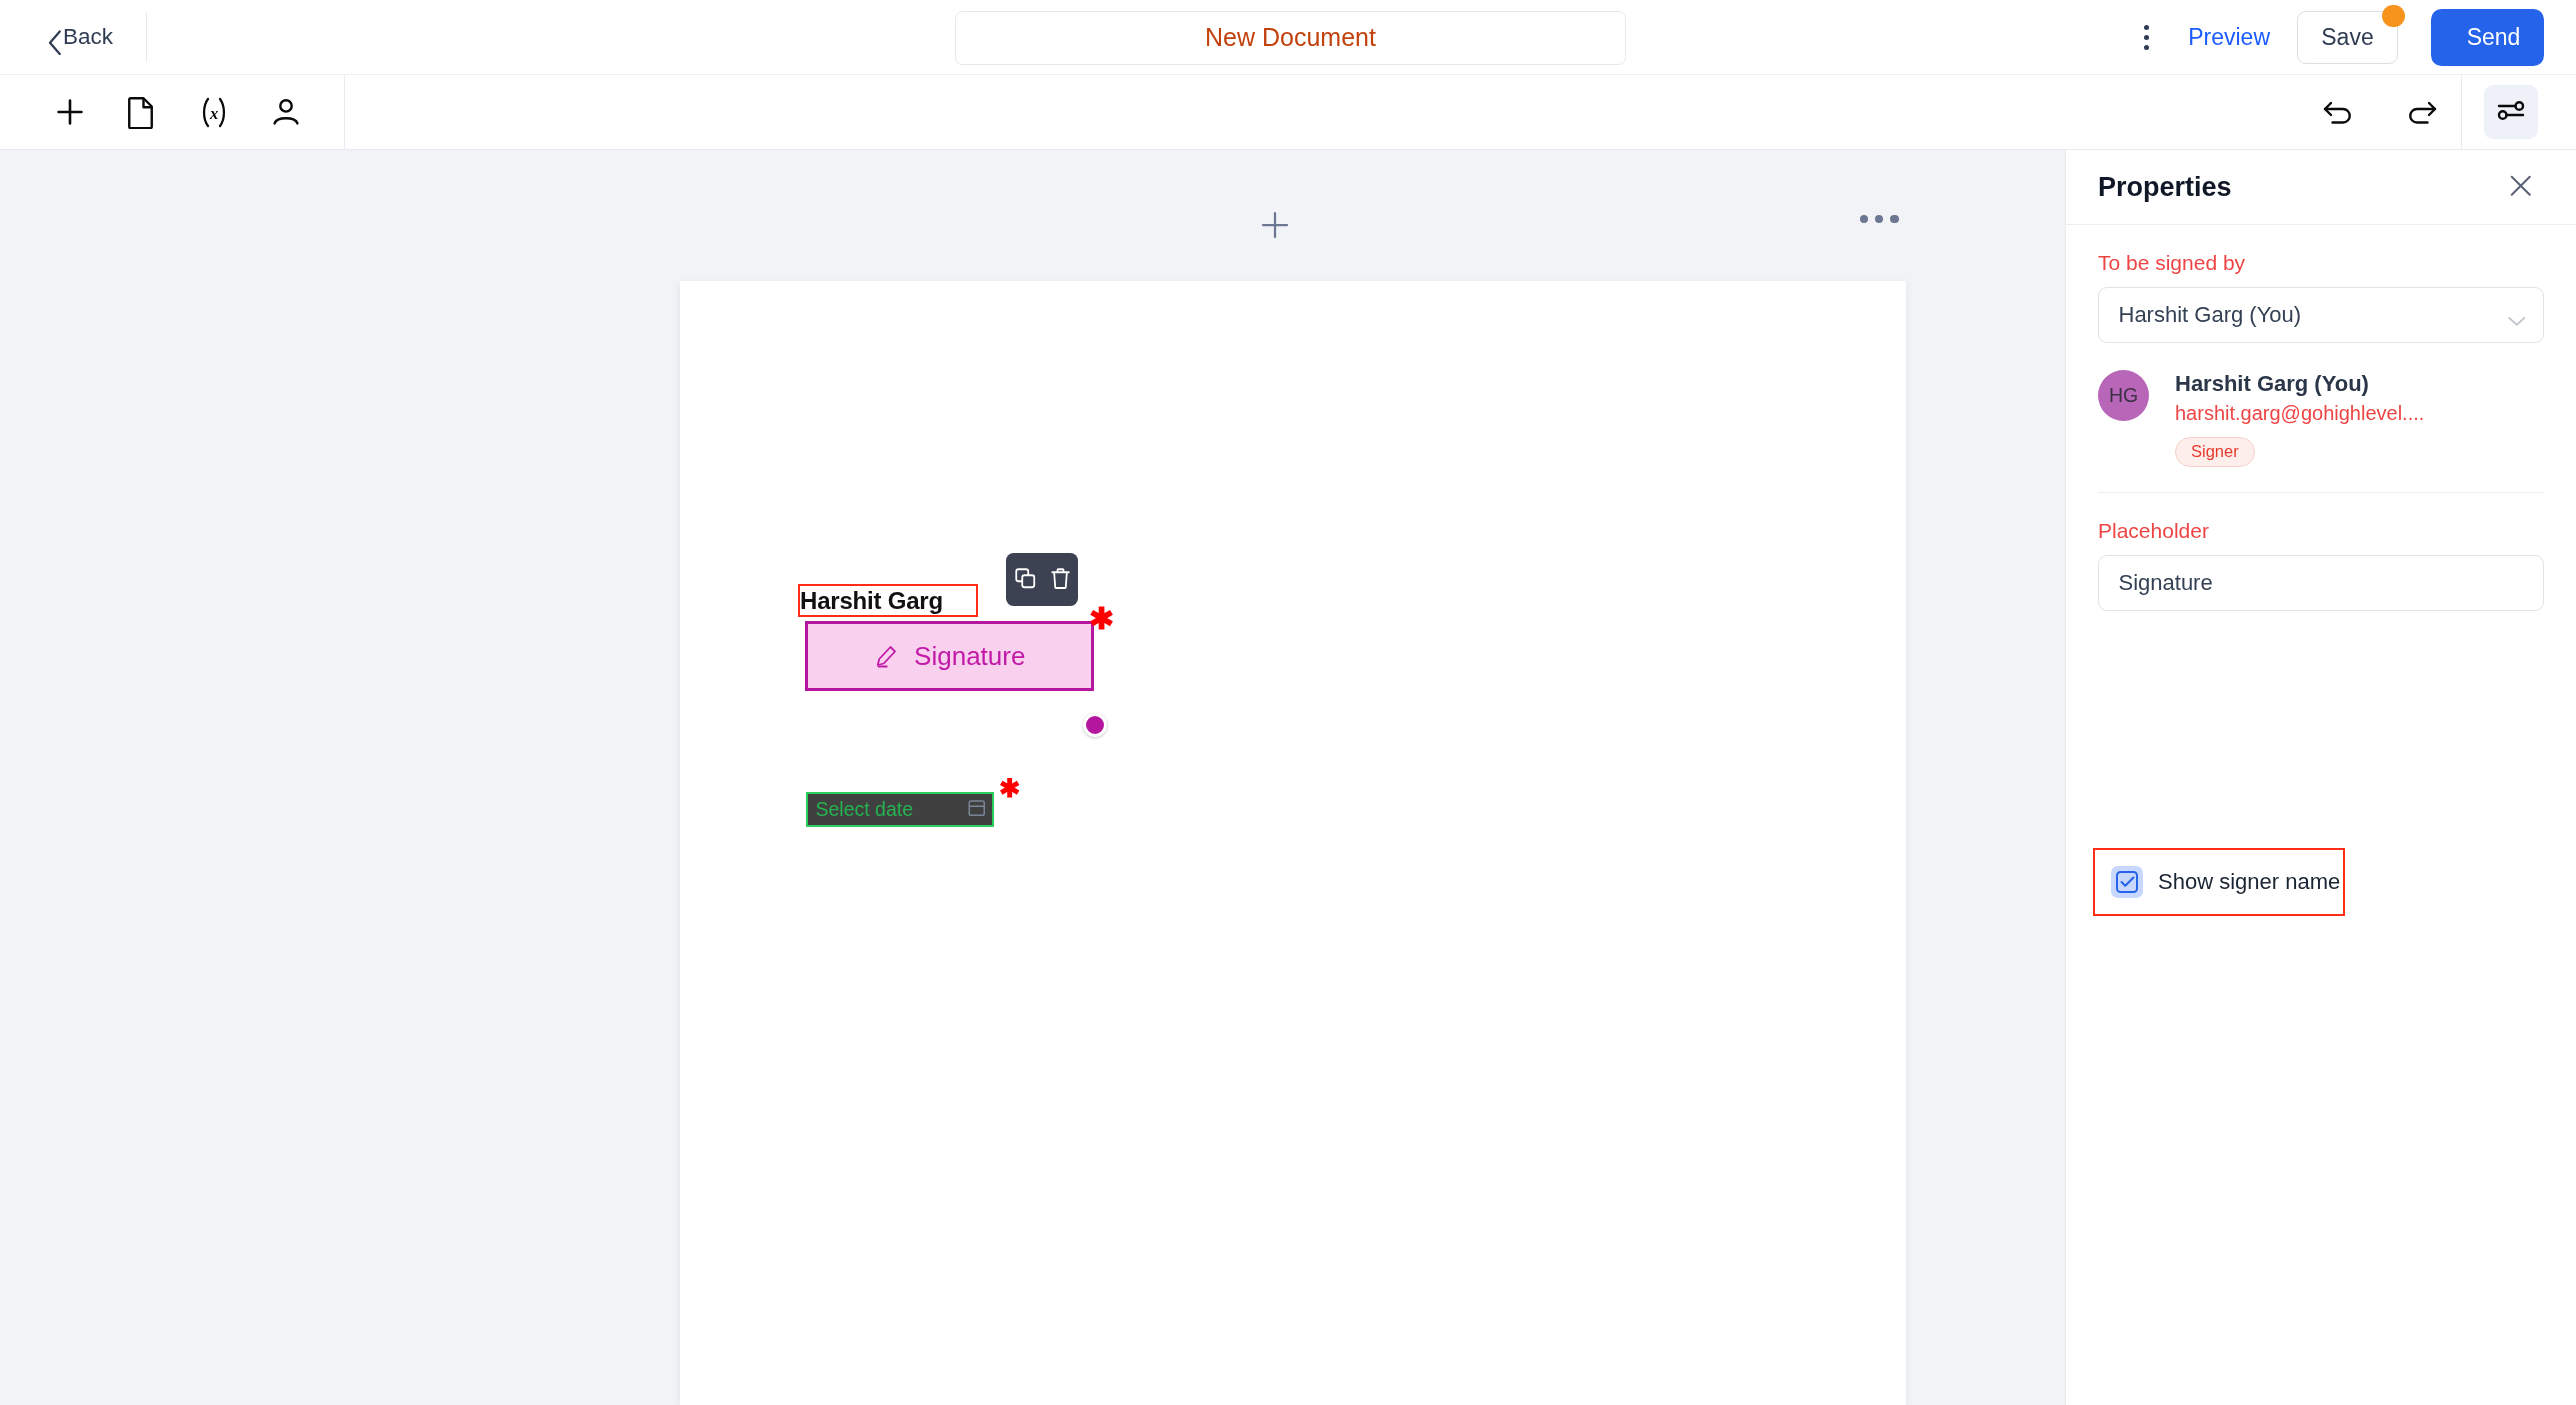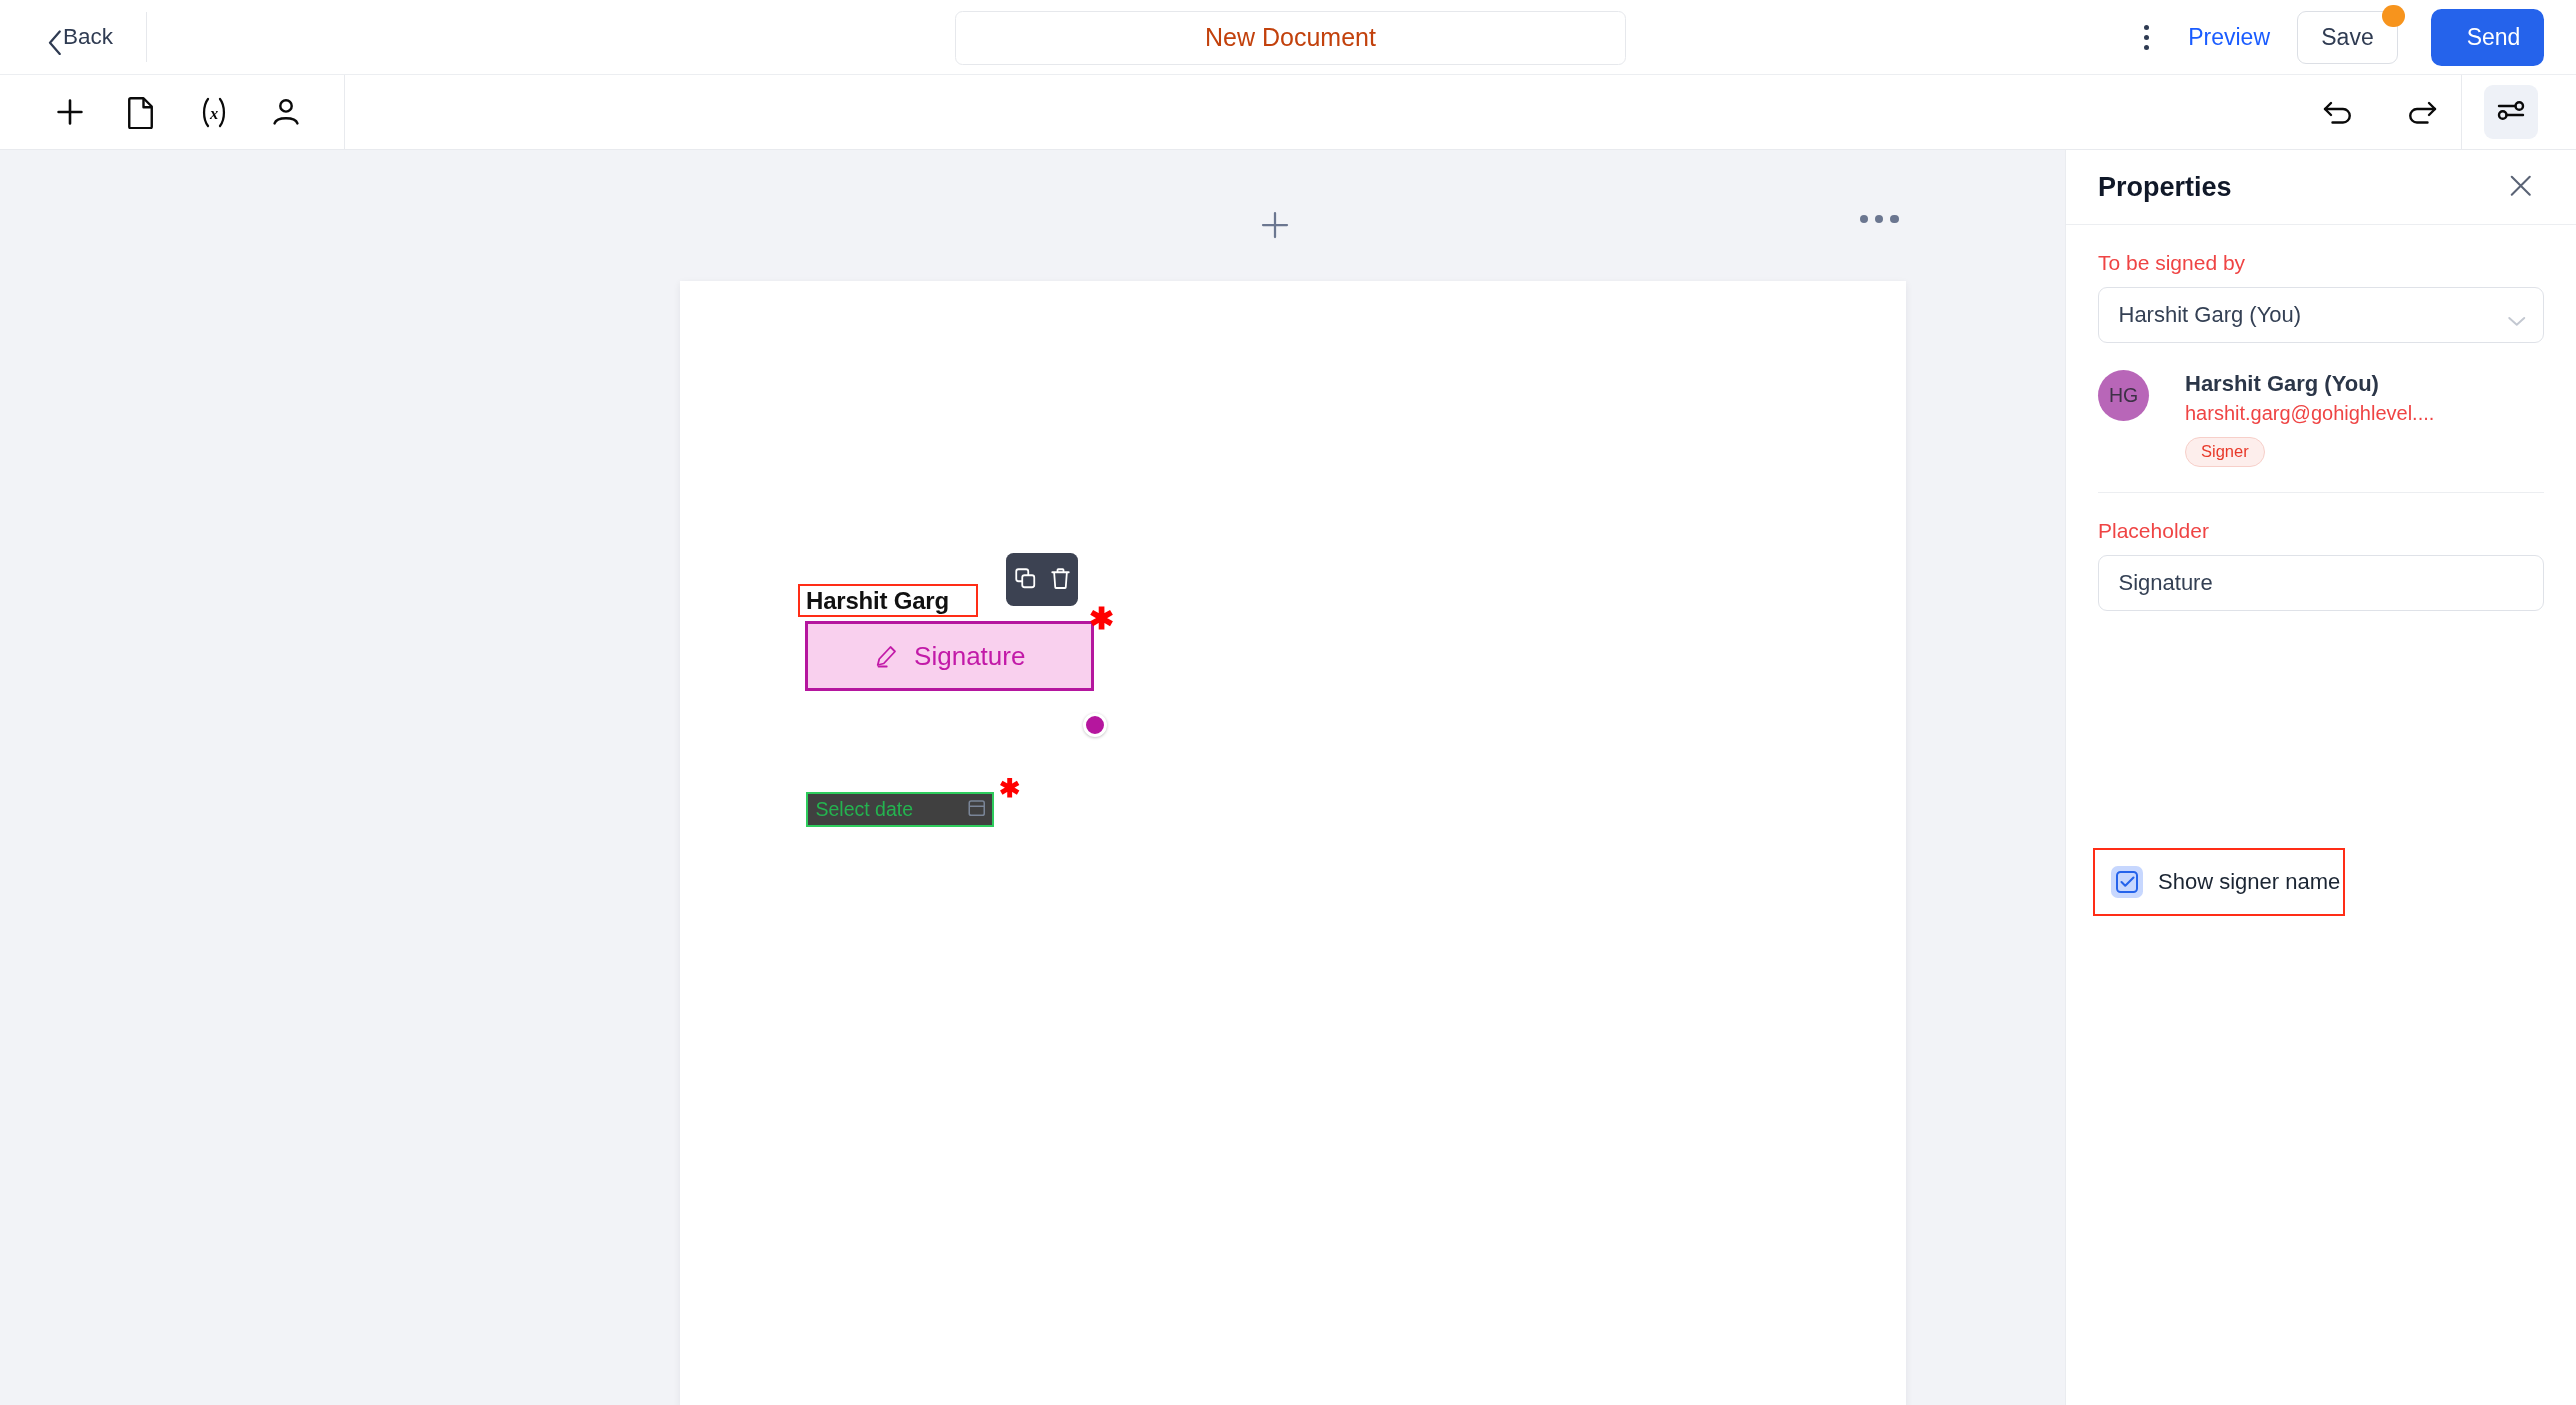--- a/index.html
+++ b/index.html
@@ -123,21 +123,21 @@
   .page {
     position: absolute; left: 680px; top: 131px; width: 1226px; height: 1127px;
     background: #ffffff; box-shadow: 0 1.5px 7.5px rgba(20,25,40,0.07);
   }
 
   
   .name-box {
     position: absolute; left: 798px; top: 434px;
     width: 180px; height: 33px;
     border: 2.3px solid #ff2d16; background: #ffffff;
-    display: flex; align-items: center; padding-left: 6px;
+    display: flex; align-items: center; 
     font-size: 24px; font-weight: 700; color: #111111;
     letter-spacing: -0.2px;
     z-index: 6;
   }
 
   
   .sig-field {
     position: absolute; left: 805px; top: 471px;
     width: 289px; height: 70px;
     background: #f9d0ee; border: 3px solid #b5169e;
@@ -198,21 +198,21 @@
     position: relative;
     width: 100%; height: 56px; border: 0.8px solid #dfe2e8; border-radius: 9px;
     display: flex; align-items: center; padding: 0 19.5px;
     font-size: 22px; color: #344054; cursor: pointer;
   }
   .select-chevron { position: absolute; right: 16.5px; top: 21px; }
 
   .signer-card {
     margin-top: 27px; padding-bottom: 25.5px;
     border-bottom: 0.8px solid #eceef1;
-    display: flex; gap: 36px; align-items: flex-start;
+    display: flex; gap: 26px; align-items: flex-start;
   }
   .avatar {
     width: 51px; height: 51px; border-radius: 50%; background: #b866b8;
     display: flex; align-items: center; justify-content: center;
     color: #3d3146; font-size: 19.5px; font-weight: 400; flex: 0 0 auto;
   }
   .signer-name { font-size: 22px; font-weight: 700; color: #2b3648; line-height: 1.25; }
   .signer-email { font-size: 20px; color: #ef4444; margin-top: 4.5px; }
   .signer-badge {
     display: inline-flex; align-items: center; justify-content: center;

